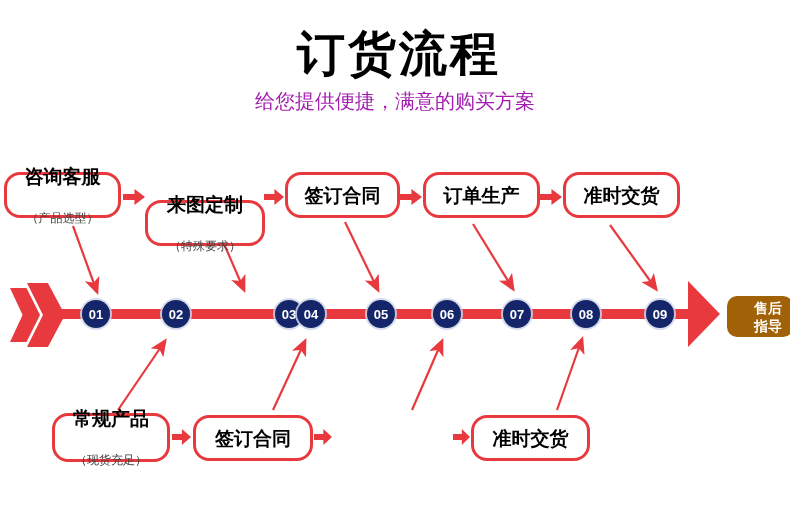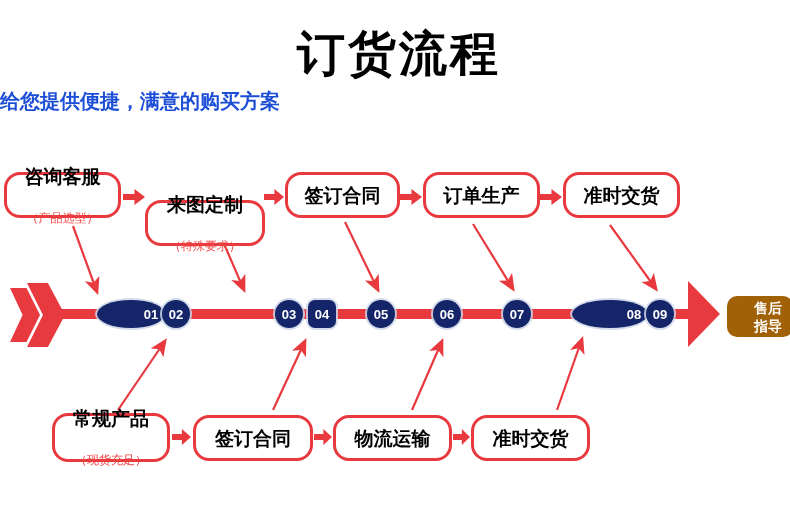--- a/index.html
+++ b/index.html
@@ -12,32 +12,32 @@
     font-family: "Liberation Sans", "DejaVu Sans", sans-serif;
     color: #111;
   }
   .title {
     position: absolute; left: 0; top: 18px; width: 100%;
     margin: 4px; text-align: center;
     font-size: 48px; font-weight: 700; letter-spacing: 3px; color: #000;
   }
   .subtitle {
     position: absolute; left: 0; top: 88px; width: 100%;
-    font-size: 20px; font-weight: 700; color: #1d4ed8;
+    text-align: center; font-size: 20px; font-weight: 400; color: #a21caf;
   }
   .connectors { position: absolute; left: 0; top: 0; pointer-events: none; }
   .pill {
     position: absolute; box-sizing: border-box; height: 46px;
     background: #fff; border: 3px solid #e8393e; border-radius: 16px;
     display: flex; flex-direction: column; align-items: center; justify-content: center;
     text-align: center;
     gap: 24px;
   }
   .pill-main { font-size: 19px; font-weight: 700; line-height: 21px; color: #000; white-space: nowrap; }
-  .pill-sub  { font-size: 12px; font-weight: 400; line-height: 14px; color: #ef4444; white-space: nowrap; }
+  .pill-sub  { font-size: 12px; font-weight: 400; line-height: 14px; color: #404040; white-space: nowrap; }
   .pill-sub:empty { display: none; }
   .block-arrow {
     position: absolute; width: 22px; height: 16px; background: #e8393e;
     clip-path: polygon(0 32%, 52% 32%, 52% 0, 100% 50%, 52% 100%, 52% 68%, 0 68%);
   }
   .tl-bar { position: absolute; left: 52px; top: 309px; width: 639px; height: 10px; background: #e8393e; }
   .chevron {
     position: absolute; background: #e8393e;
     clip-path: polygon(0 0, 55% 0, 100% 50%, 55% 100%, 0 100%, 42% 50%);
   }
@@ -112,46 +112,42 @@
   <div class="block-arrow" style="left:123px; top:189px;"></div>
   <div class="block-arrow" style="left:264px; top:189px; width:20px;"></div>
   <div class="block-arrow" style="left:400px; top:189px;"></div>
   <div class="block-arrow" style="left:540px; top:189px;"></div>
 
   <div class="chevron small"></div>
   <div class="chevron big"></div>
   <div class="tl-bar"></div>
   <div class="tl-head"></div>
 
-  <div class="node" style="left:97px;padding-left:40px;">01</div>
+  <div class="node" style="left:82px;">01</div>
   <div class="node" style="left:162px;">02</div>
   <div class="node" style="left:229px;margin-left:46px;">03</div>
-  <div class="node" style="left:308px;border-radius:7px;">04</div>
+  <div class="node" style="left:297px;">04</div>
   <div class="node" style="left:367px;">05</div>
   <div class="node" style="left:433px;">06</div>
   <div class="node" style="left:503px;">07</div>
-  <div class="node" style="left:572px;padding-left:48px;">08</div>
+  <div class="node" style="left:572px;">08</div>
   <div class="node" style="left:646px;">09</div>
 
   <div class="end-label">
     <span>售后指导</span>
   </div>
 
   <div class="pill" style="left:52px;  top:413px; width:118px; height:49px;">
     <div class="pill-main">常规产品</div>
     <div class="pill-sub">（现货充足）</div>
   </div>
   <div class="pill" style="left:193px; top:415px; width:120px;">
     <div class="pill-main">签订合同</div>
 
   </div>
-  <div class="pill" style="left:333px; top:415px; width:119px;">
-    <div class="pill-main">物流运输</div>
-
-  </div>
   <div class="pill" style="left:471px; top:415px; width:119px;">
     <div class="pill-main">准时交货</div>
 
   </div>
 
   <div class="block-arrow" style="left:172px; top:429px; width:19px;"></div>
   <div class="block-arrow" style="left:314px; top:429px; width:18px;"></div>
   <div class="block-arrow" style="left:453px; top:429px; width:17px;"></div>
 
 </div>

